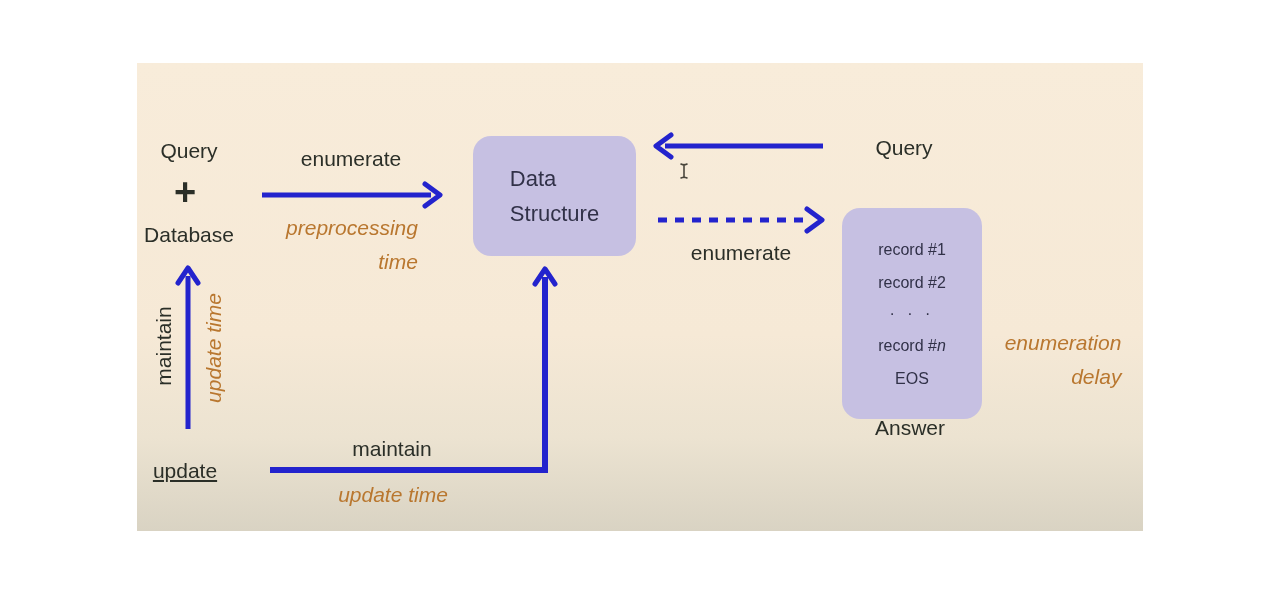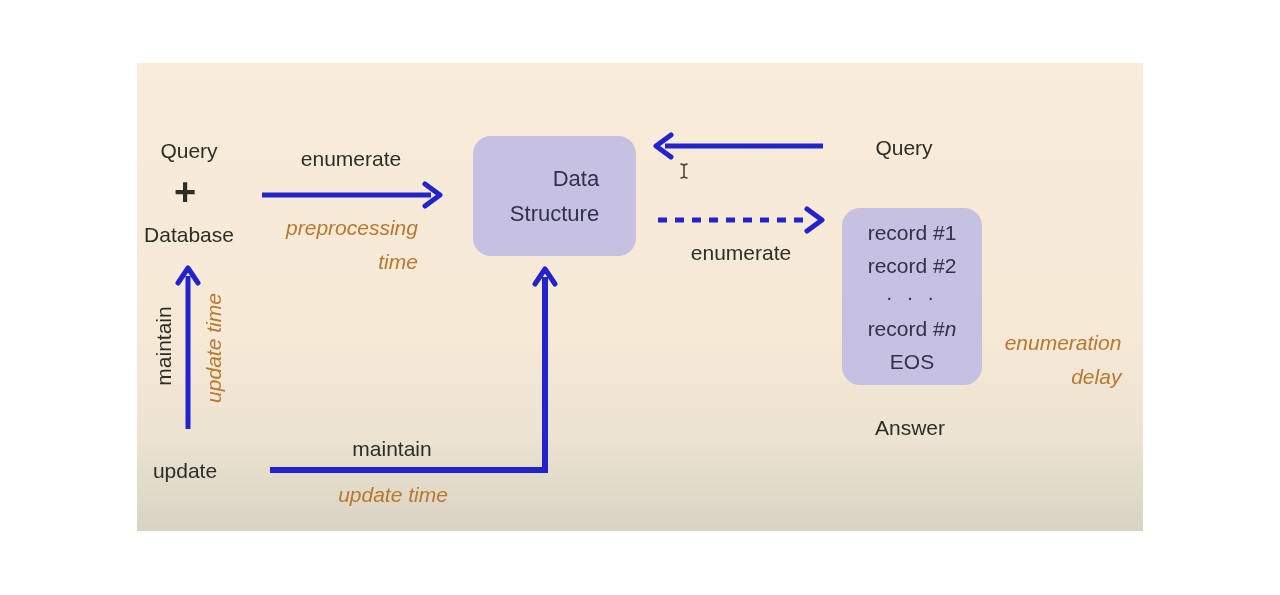--- a/index.html
+++ b/index.html
@@ -21,23 +21,23 @@
   }
   .lbl{position:absolute;transform:translate(-50%,-50%);font-size:21px;white-space:nowrap;color:var(--text-dark);}
   .multiline{white-space:pre-line;text-align:right;line-height:34px;}
   .orange{color:var(--accent-orange);font-style:italic;}
   .vert{transform:translate(-50%,-50%) rotate(-90deg);}
   .plus{font-size:38px;font-weight:600;}
   .box{
     position:absolute;background:var(--box-purple);border-radius:18px;
     color:var(--box-text);display:flex;align-items:center;justify-content:center;
   }
-  .ds-box{left:336px;top:73px;width:163px;height:120px;font-size:22px;line-height:35px;text-align:right;white-space:pre-line;}
-  .answer-box{left:705px;top:145px;width:140px;height:177px;flex-direction:column;justify-content:center;
-    font-size:21px;line-height:33px;text-align:center;padding:11px 0;}
+  .ds-box{left:336px;top:73px;width:163px;height:120px;font-size:22px;line-height:35px;text-align:left;white-space:pre-line;}
+  .answer-box{left:705px;top:145px;width:140px;height:211px;flex-direction:column;justify-content:center;
+    font-size:16px;line-height:33px;text-align:center;padding:11px 0;}
   .answer-box .row{display:block;}
   .answer-box .dots{letter-spacing:4px;line-height:30px;}
   .ital{font-style:italic;}
   svg.arrows{position:absolute;left:0;top:0;width:1006px;height:468px;}
   svg.arrows *{fill:none;stroke:var(--arrow-blue);}
   .cursor{position:absolute;left:541px;top:99px;}
 </style>
 </head>
 <body>
 
@@ -94,21 +94,21 @@
       <span class="row"><span>record #</span><span class="ital">n</span></span>
       <span class="row">EOS</span>
     </div>
     <div class="lbl" style="left:773px;top:365px;">Answer</div>
     <div class="lbl multiline orange" style="left:926px;top:297px;">enumeration
 delay</div>
 
     <div class="lbl vert" style="left:27px;top:283px;">maintain</div>
     <div class="lbl vert orange" style="left:77px;top:285px;">update time</div>
 
-    <div class="lbl" style="left:48px;top:408px;">update</div>
+    <div class="lbl" style="left:48px;top:408px;text-decoration:underline;">update</div>
 
     <div class="lbl" style="left:255px;top:386px;">maintain</div>
     <div class="lbl orange" style="left:256px;top:432px;">update time</div>
 
     <svg class="cursor" width="12" height="18" viewBox="0 0 12 18">
       <g fill="none" stroke="#4a463c" stroke-width="1.6" stroke-linecap="round">
         <path d="M3,2 Q6,3.5 9,2"></path>
         <path d="M6,2.5 L6,15.5"></path>
         <path d="M3,16 Q6,14.5 9,16"></path>
       </g>

